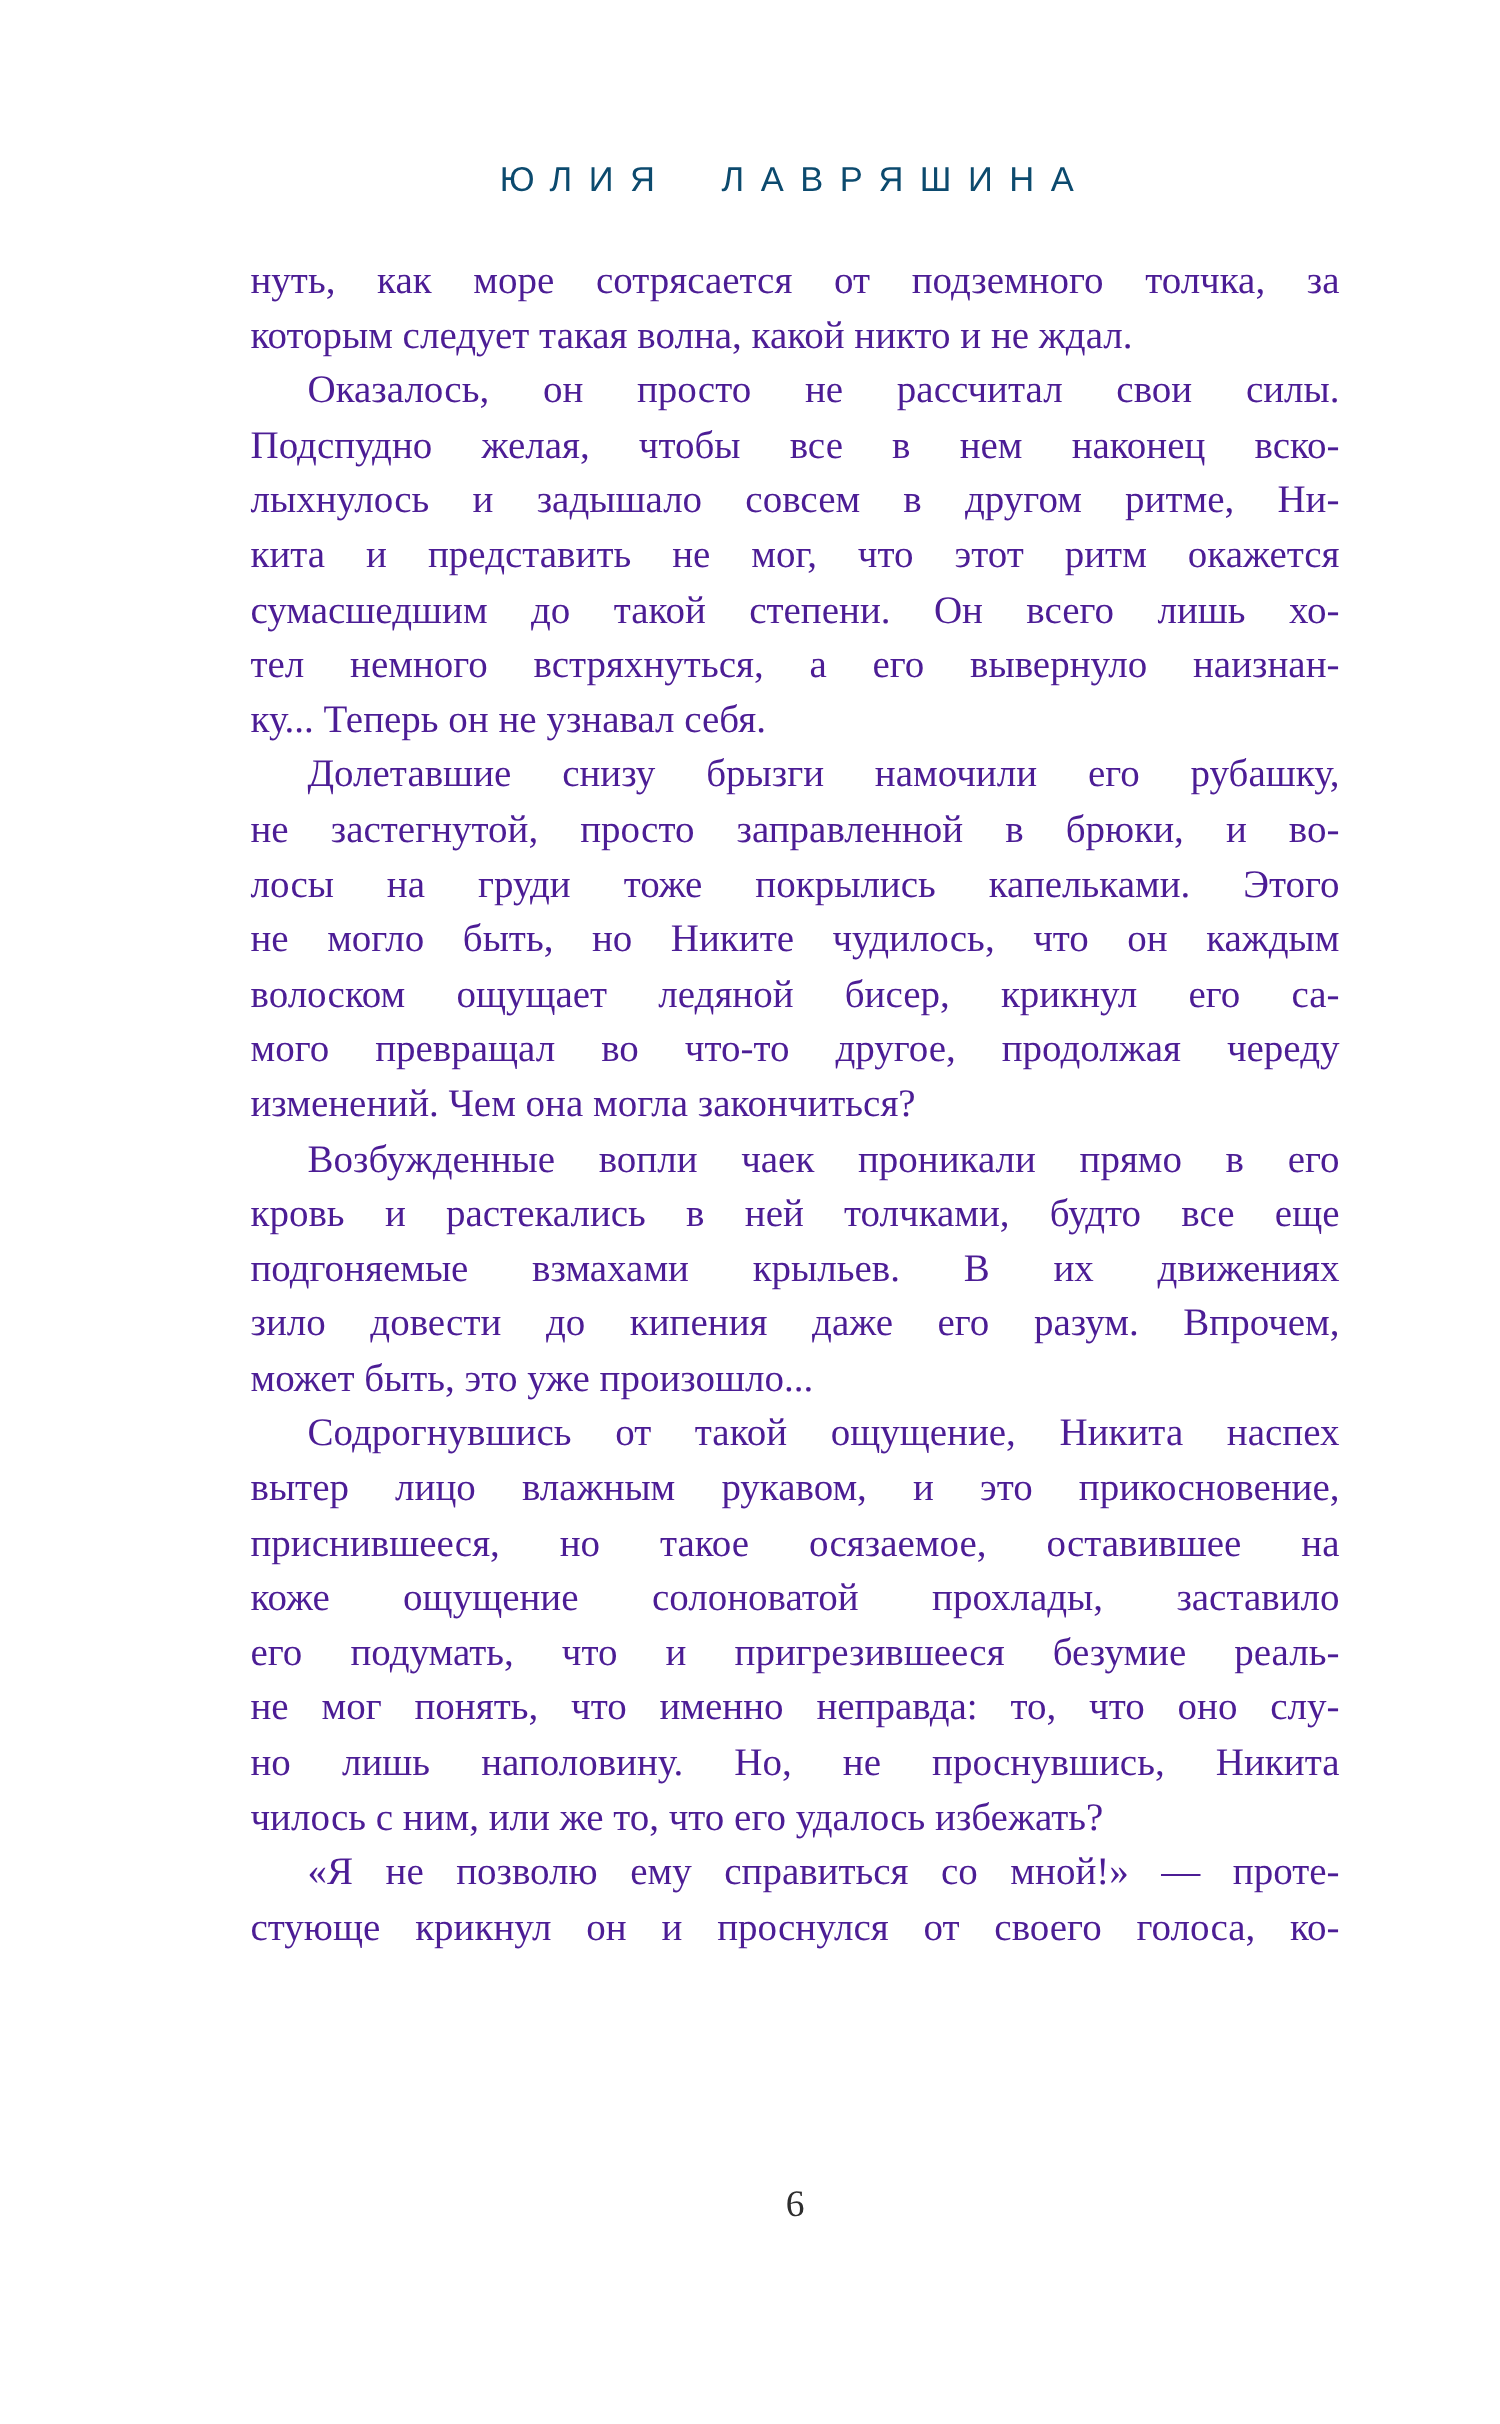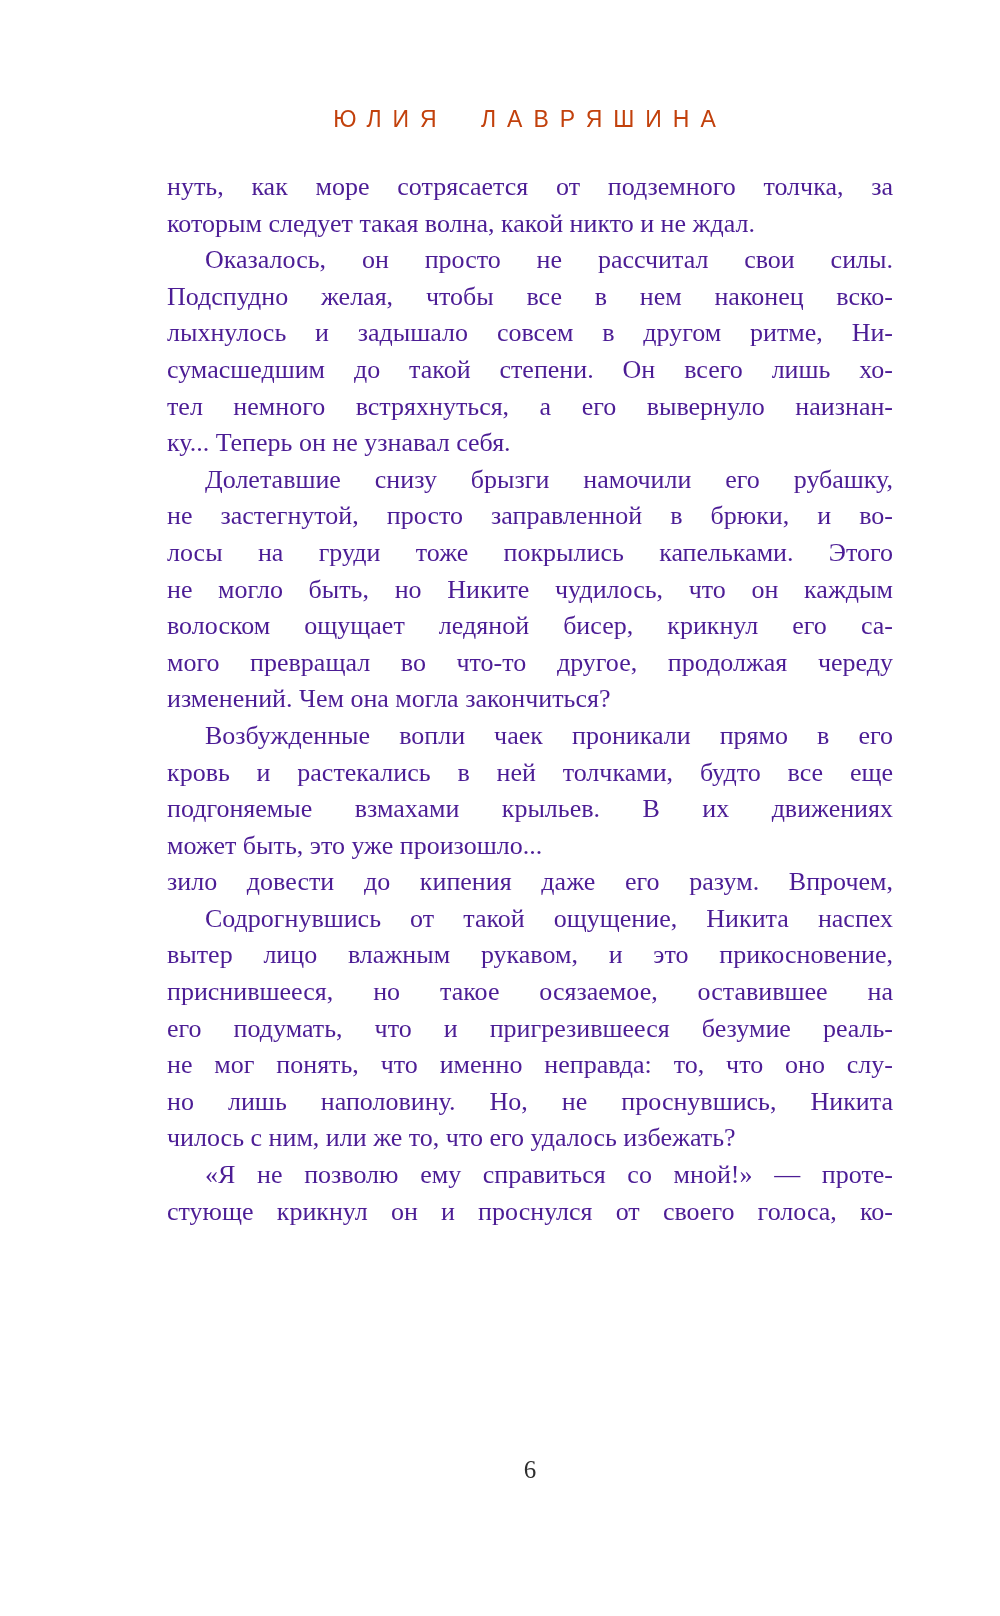--- a/index.html
+++ b/index.html
@@ -20,21 +20,21 @@
     position: absolute;
     top: 106px;
     left: 167px;
     width: 726px;
     text-align: center;
     font-family: "Liberation Sans", sans-serif;
     font-weight: 400;
     font-size: 23px;
     letter-spacing: 11px;
     word-spacing: 16px;
-    color: #c2410c;
+    color: #0c4a6e;
     white-space: nowrap;
   }
   .text-block {
     position: absolute;
     top: 169px;
     left: 167px;
     width: 726px;
     font-size: 26px;
     line-height: 36.6px;
     color: #4c1d95;
@@ -70,44 +70,46 @@
 
   <div class="text-block">
       <div class="paragraph">
         <div class="line">нуть, как море сотрясается от подземного толчка, за</div>
         <div class="line para-end">которым следует такая волна, какой никто и не ждал.</div>
       </div>
       <div class="paragraph">
         <div class="line indent">Оказалось, он просто не рассчитал свои силы.</div>
         <div class="line">Подспудно желая, чтобы все в нем наконец вско-</div>
         <div class="line">лыхнулось и задышало совсем в другом ритме, Ни-</div>
+        <div class="line">кита и представить не мог, что этот ритм окажется</div>
         <div class="line">сумасшедшим до такой степени. Он всего лишь хо-</div>
         <div class="line">тел немного встряхнуться, а его вывернуло наизнан-</div>
         <div class="line para-end">ку... Теперь он не узнавал себя.</div>
       </div>
       <div class="paragraph">
         <div class="line indent">Долетавшие снизу брызги намочили его рубашку,</div>
         <div class="line">не застегнутой, просто заправленной в брюки, и во-</div>
         <div class="line">лосы на груди тоже покрылись капельками. Этого</div>
         <div class="line">не могло быть, но Никите чудилось, что он каждым</div>
         <div class="line">волоском ощущает ледяной бисер, крикнул его са-</div>
         <div class="line">мого превращал во что-то другое, продолжая череду</div>
         <div class="line para-end">изменений. Чем она могла закончиться?</div>
       </div>
       <div class="paragraph">
         <div class="line indent">Возбужденные вопли чаек проникали прямо в его</div>
         <div class="line">кровь и растекались в ней толчками, будто все еще</div>
         <div class="line">подгоняемые взмахами крыльев. В их движениях</div>
+        <div class="line">зило довести до кипения даже его разум. Впрочем,</div>
         <div class="line para-end">может быть, это уже произошло...</div>
-        <div class="line">зило довести до кипения даже его разум. Впрочем,</div>
       </div>
       <div class="paragraph">
         <div class="line indent">Содрогнувшись от такой ощущение, Никита наспех</div>
         <div class="line">вытер лицо влажным рукавом, и это прикосновение,</div>
         <div class="line">приснившееся, но такое осязаемое, оставившее на</div>
+        <div class="line">коже ощущение солоноватой прохлады, заставило</div>
         <div class="line">его подумать, что и пригрезившееся безумие реаль-</div>
         <div class="line">не мог понять, что именно неправда: то, что оно слу-</div>
         <div class="line">но лишь наполовину. Но, не проснувшись, Никита</div>
         <div class="line para-end">чилось с ним, или же то, что его удалось избежать?</div>
       </div>
       <div class="paragraph">
         <div class="line indent">«Я не позволю ему справиться со мной!» — проте-</div>
         <div class="line">стующе крикнул он и проснулся от своего голоса, ко-</div>
       </div>
     </div>

